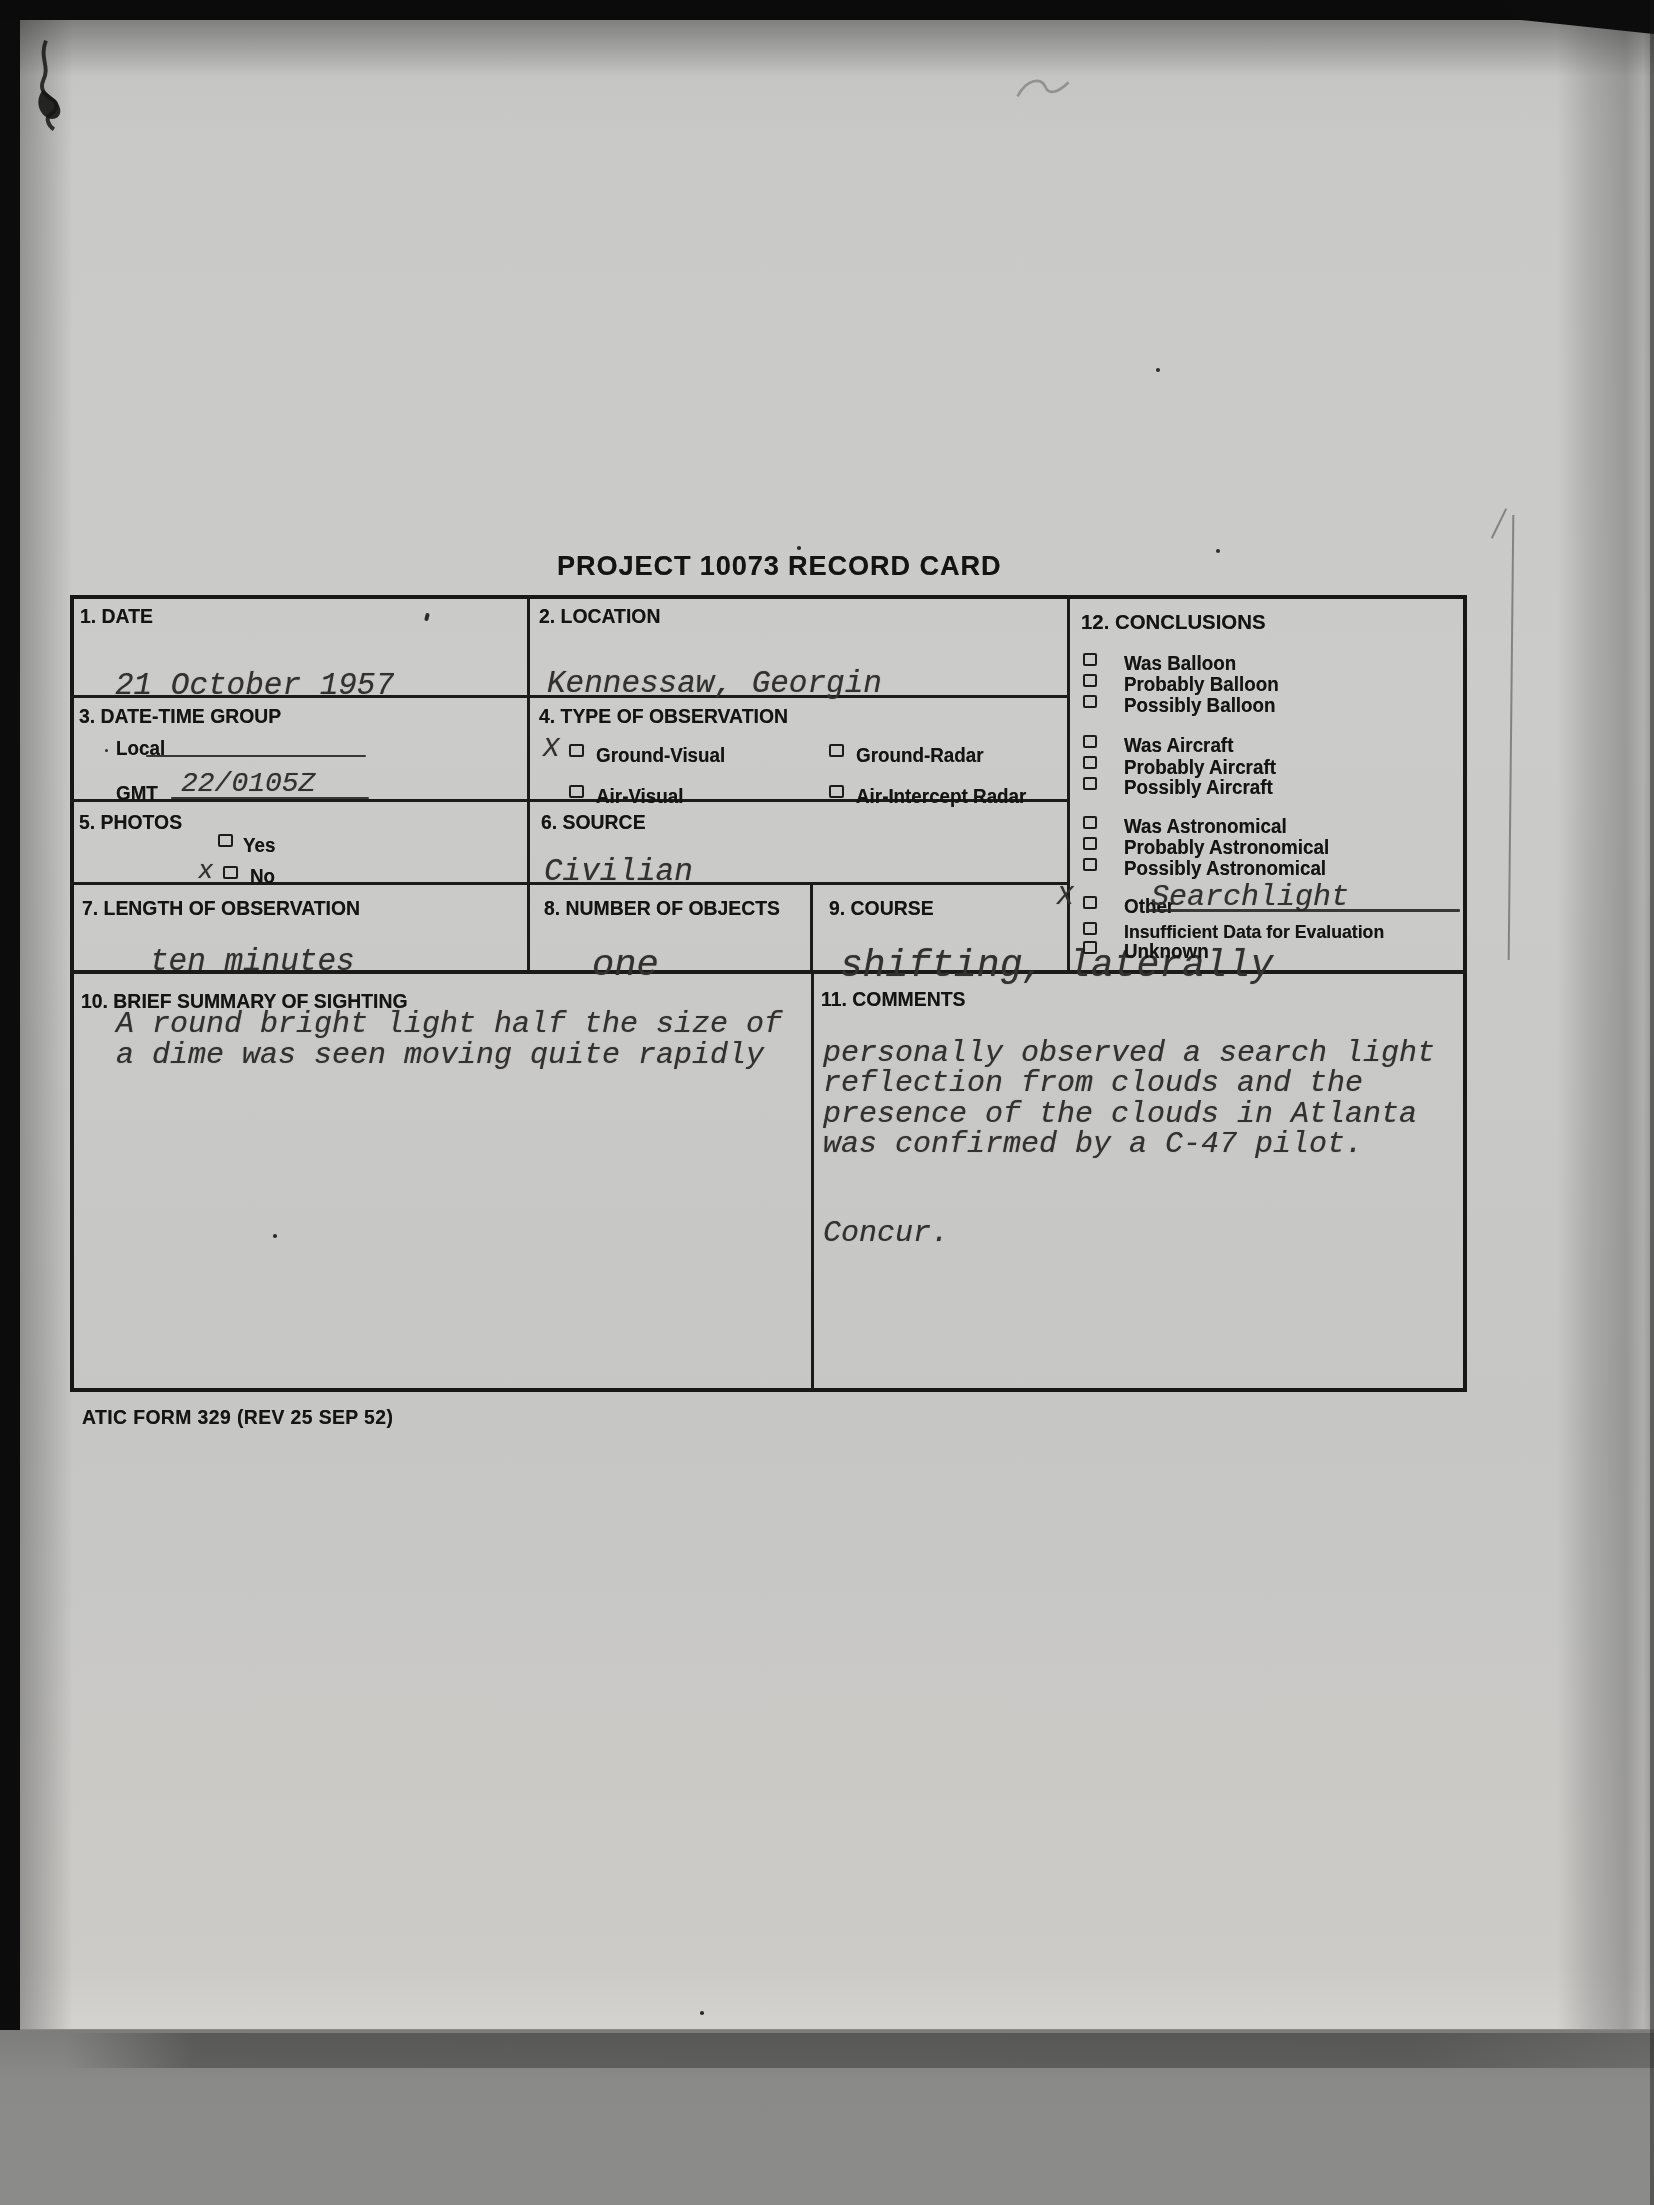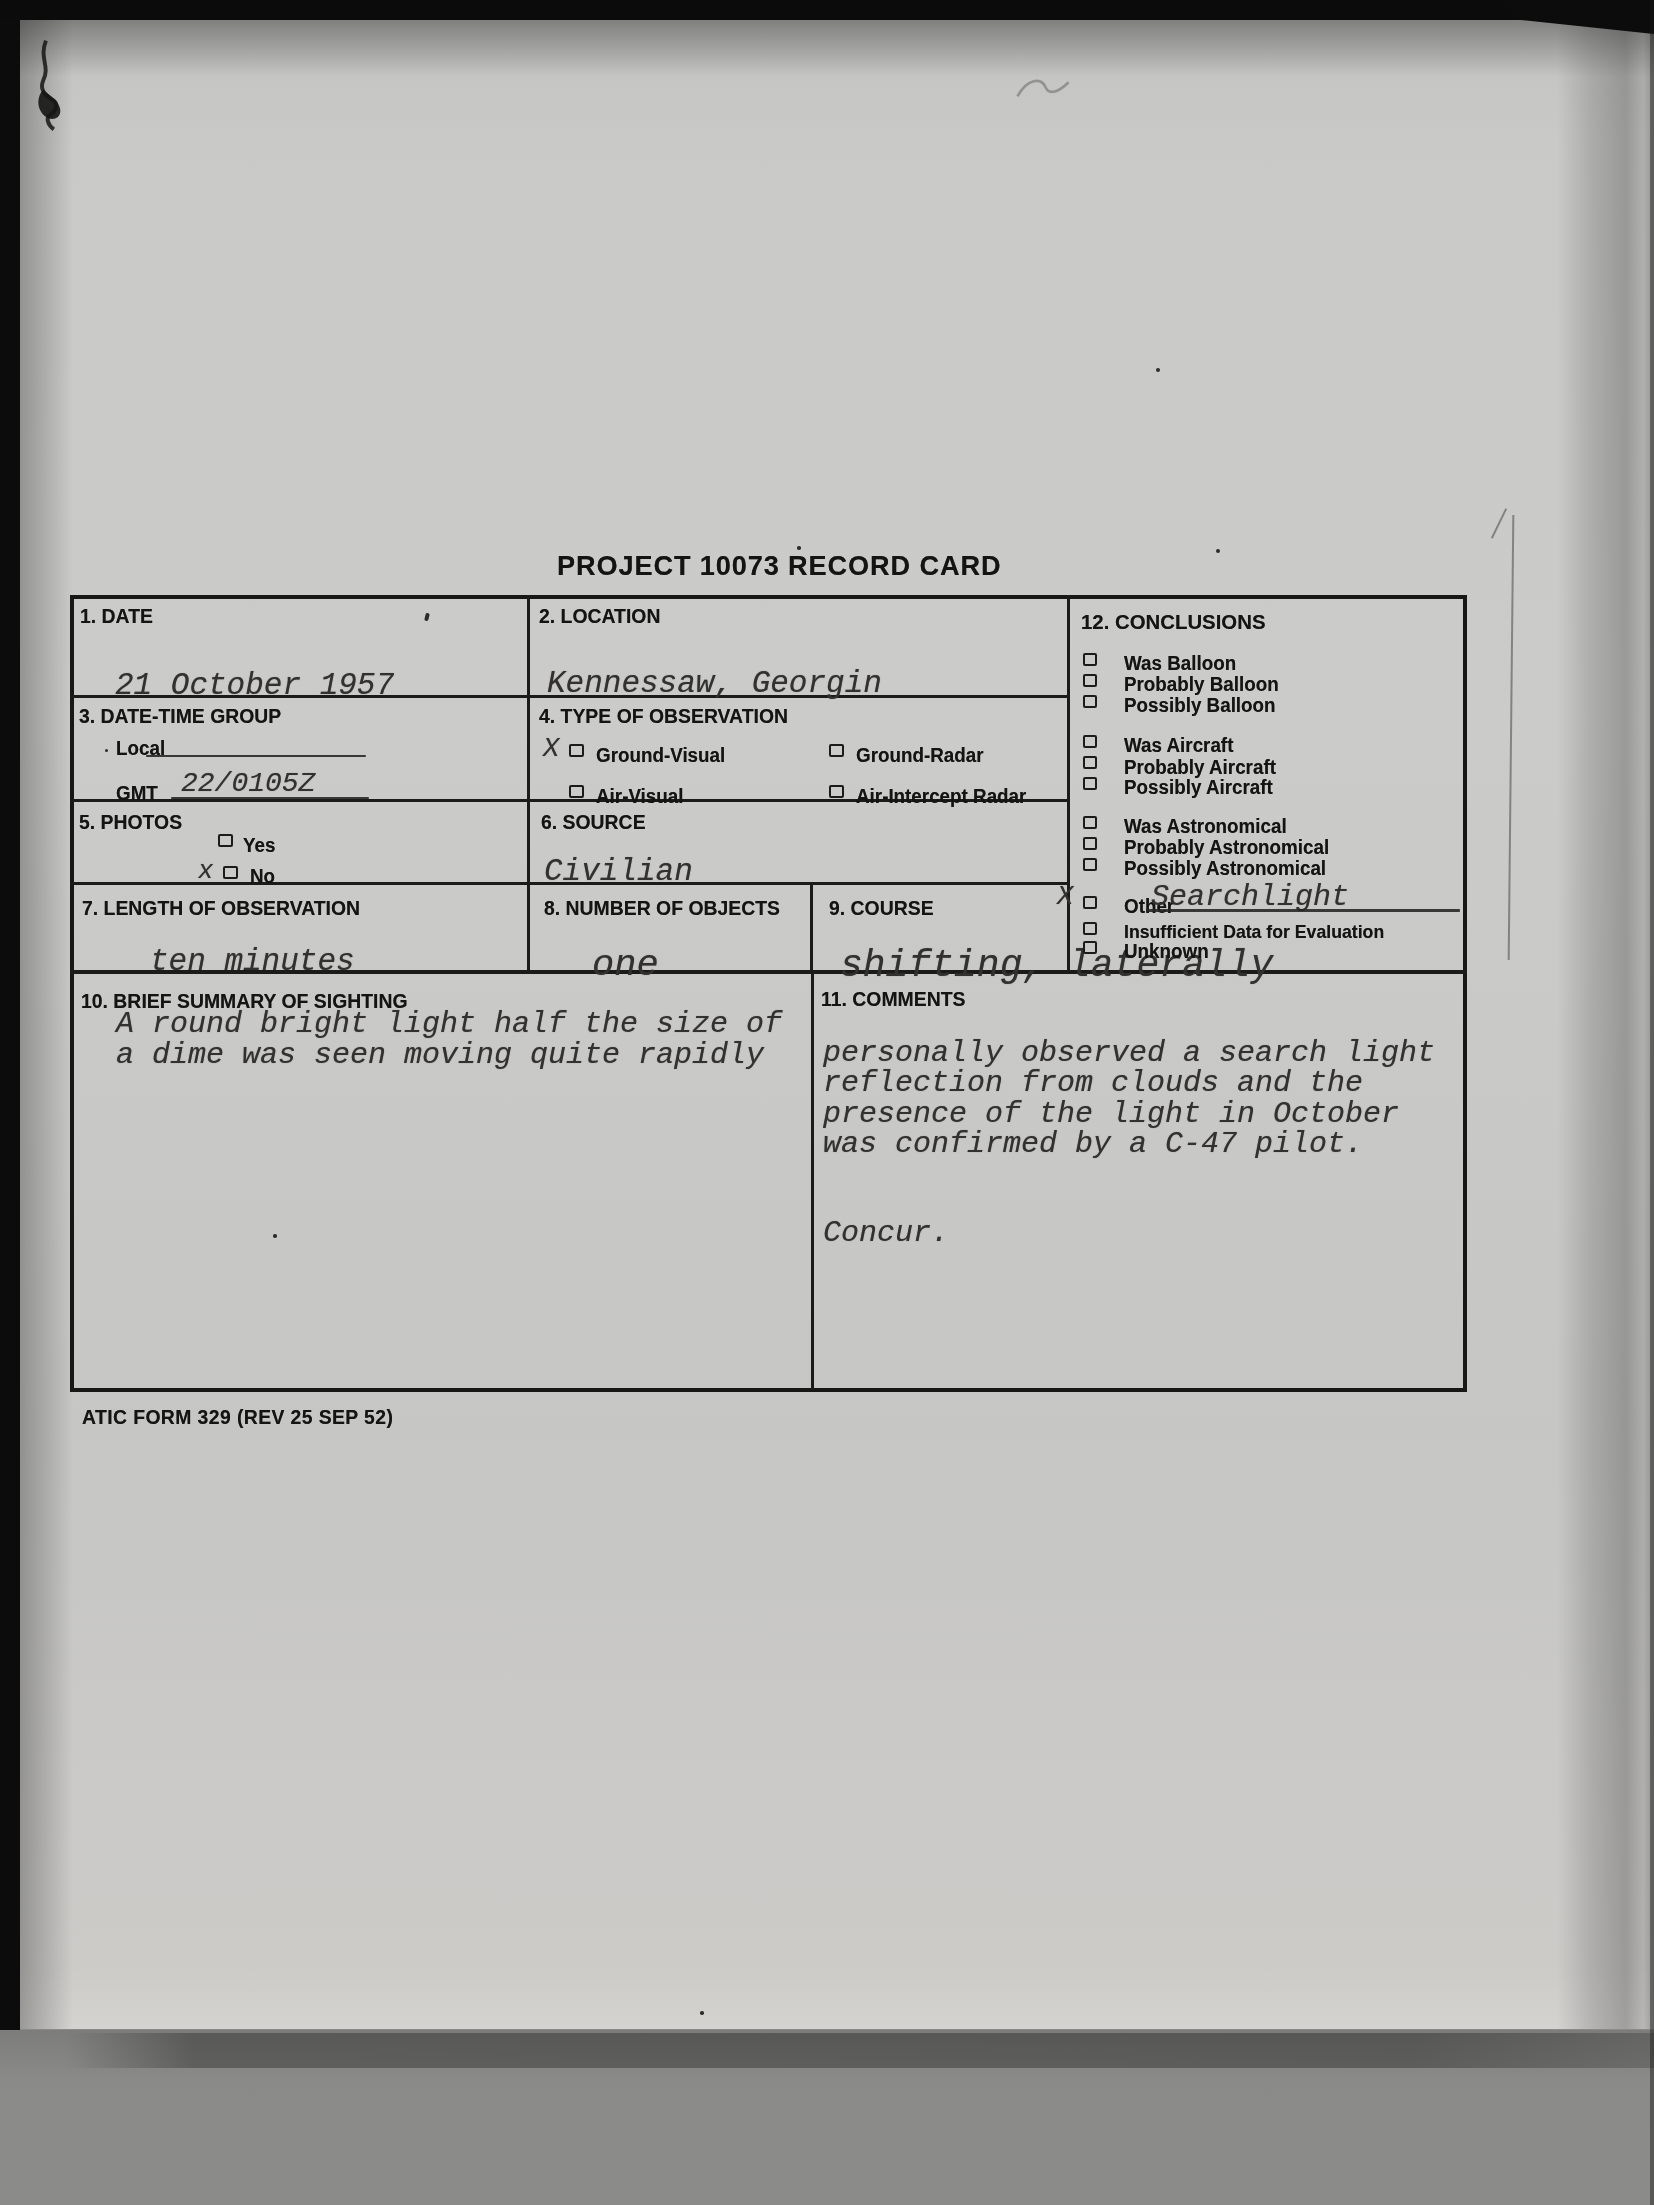--- a/index.html
+++ b/index.html
@@ -121,21 +121,21 @@
   <div class="abs lbl" style="left:829px;top:897px;font-size:20px;">9. COURSE</div>
   <div class="abs mono" style="left:840px;top:944px;font-size:38px;">shifting, laterally</div>
 
   <div class="abs lbl" style="left:81px;top:990px;font-size:20px;">10. BRIEF SUMMARY OF SIGHTING</div>
   <div class="abs mono" style="left:116px;top:1007px;font-size:30px;">A round bright light half the size of</div>
   <div class="abs mono" style="left:116px;top:1038px;font-size:30px;">a dime was seen moving quite rapidly</div>
 
   <div class="abs lbl" style="left:821px;top:988px;font-size:20px;">11. COMMENTS</div>
   <div class="abs mono" style="left:823px;top:1036px;font-size:30px;">personally observed a search light</div>
   <div class="abs mono" style="left:823px;top:1066px;font-size:30px;">reflection from clouds and the</div>
-  <div class="abs mono" style="left:823px;top:1097px;font-size:30px;">presence of the light in October</div>
+  <div class="abs mono" style="left:823px;top:1097px;font-size:30px;">presence of the clouds in Atlanta</div>
   <div class="abs mono" style="left:823px;top:1127px;font-size:30px;">was confirmed by a C-47 pilot.</div>
   <div class="abs mono" style="left:823px;top:1216px;font-size:30px;">Concur.</div>
 
   <div class="abs lbl" style="left:1081px;top:610px;font-size:21px;">12. CONCLUSIONS</div>
 
   <div class="abs cbox" style="left:1083px;top:653px;width:14px;height:13.2px;"></div>
   <div class="abs lbl" style="left:1124px;top:652px;font-size:19.4px;">Was Balloon</div>
   <div class="abs cbox" style="left:1083px;top:674px;width:14px;height:13.2px;"></div>
   <div class="abs lbl" style="left:1124px;top:673px;font-size:19.4px;">Probably Balloon</div>
   <div class="abs cbox" style="left:1083px;top:695px;width:14px;height:13.2px;"></div>

